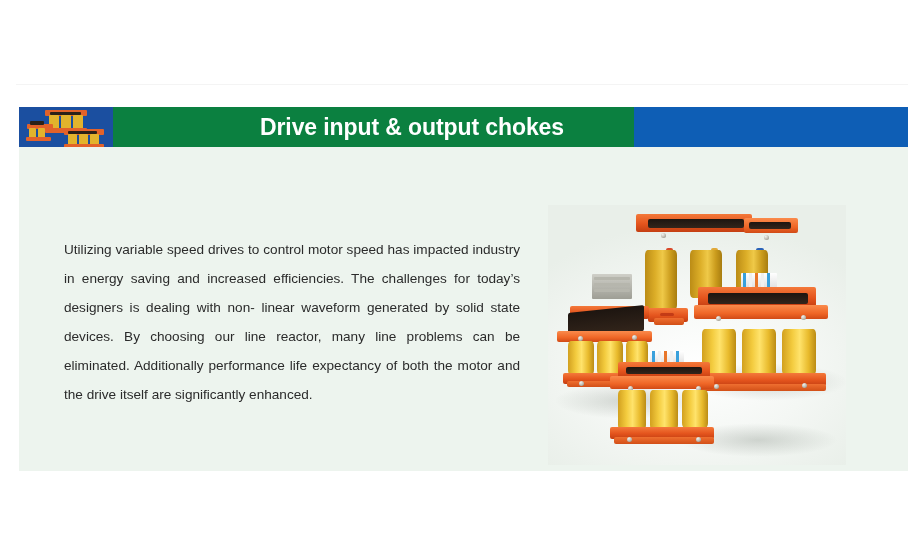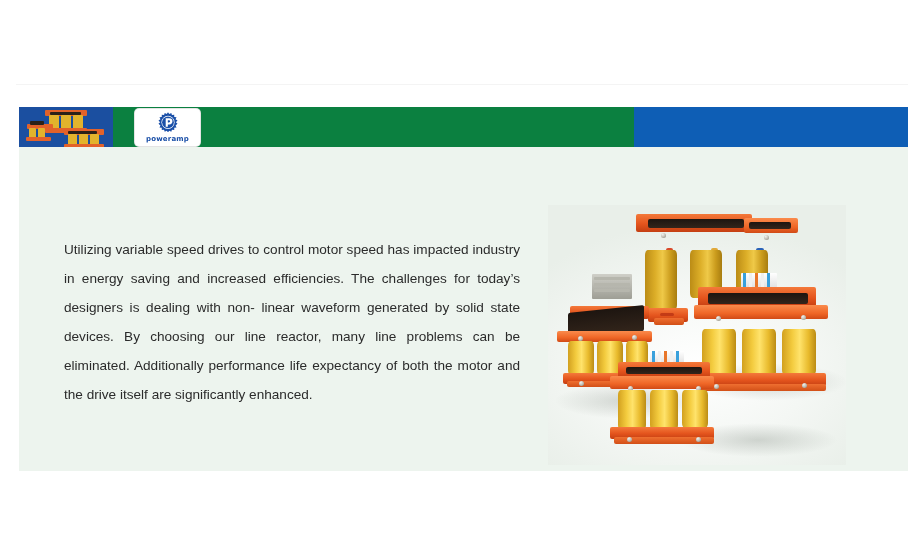--- a/index.html
+++ b/index.html
@@ -238,39 +238,23 @@
       <span class="mini frame" style="left:7px;top:30px;width:25px;height:4px;"></span>
 
       <span class="mini frame" style="left:45px;top:22px;width:40px;height:6px;"></span>
       <span class="mini dark" style="left:49px;top:24px;width:29px;height:3px;"></span>
       <span class="mini coil" style="left:49px;top:27px;width:9px;height:11px;"></span>
       <span class="mini coil" style="left:60px;top:27px;width:9px;height:11px;"></span>
       <span class="mini coil" style="left:71px;top:27px;width:9px;height:11px;"></span>
       <span class="mini frame" style="left:45px;top:37px;width:40px;height:4px;"></span>
     </div>
 
+    <div id="banner-title">Drive input &amp; output chokes</div>
   </div>
 
-  <div id="logo-box">
-    <svg id="logo-gear" width="21" height="21" viewBox="0 0 64 64">
-      <g fill="#1b50a8">
-
-        <path d="M32 1 L36 6 L42 3 L44 9 L51 8 L51 15 L58 16 L55 22 L61 26 L56 31
-                 L61 36 L55 41 L58 47 L51 48 L51 55 L44 54 L42 60 L36 57 L32 62
-                 L28 57 L22 60 L20 54 L13 55 L13 48 L6 47 L9 41 L3 36 L8 31
-                 L3 26 L9 22 L6 16 L13 15 L13 8 L20 9 L22 3 L28 6 Z"></path>
-      </g>
-      <circle cx="32" cy="31.5" r="20" fill="#ffffff"></circle>
-      <circle cx="32" cy="31.5" r="18" fill="#1b50a8"></circle>
-
-      <path d="M25 19 h11 a9.5 9.5 0 0 1 0 19 h-4.5 v7 h-6.5 z
-               M31.5 25 v7 h3.5 a3.5 3.5 0 0 0 0 -7 z" fill="#ffffff"></path>
-    </svg>
-    <div id="logo-word">poweramp</div>
-  </div>
 
   <div id="content">
 
     <p id="body-copy">Utilizing variable speed drives to control motor speed has impacted industry in energy saving and increased efficiencies. The challenges for today’s designers is dealing with non- linear waveform generated by solid state devices. By choosing our line reactor, many line problems can be eliminated. Additionally performance life expectancy of both the motor and the drive itself are significantly enhanced.</p>
 
     <div id="photo-panel">
       <div id="photo-stage">
 
         <span class="shadow" style="left:6px;top:178px;width:150px;height:36px;"></span>
         <span class="shadow" style="left:130px;top:218px;width:160px;height:34px;"></span>

